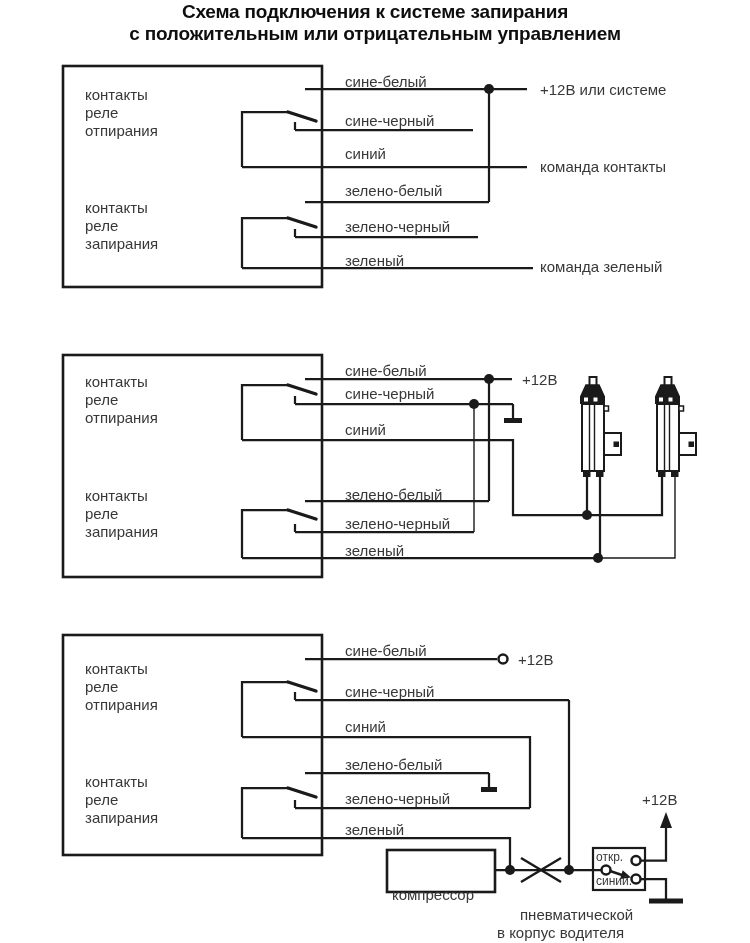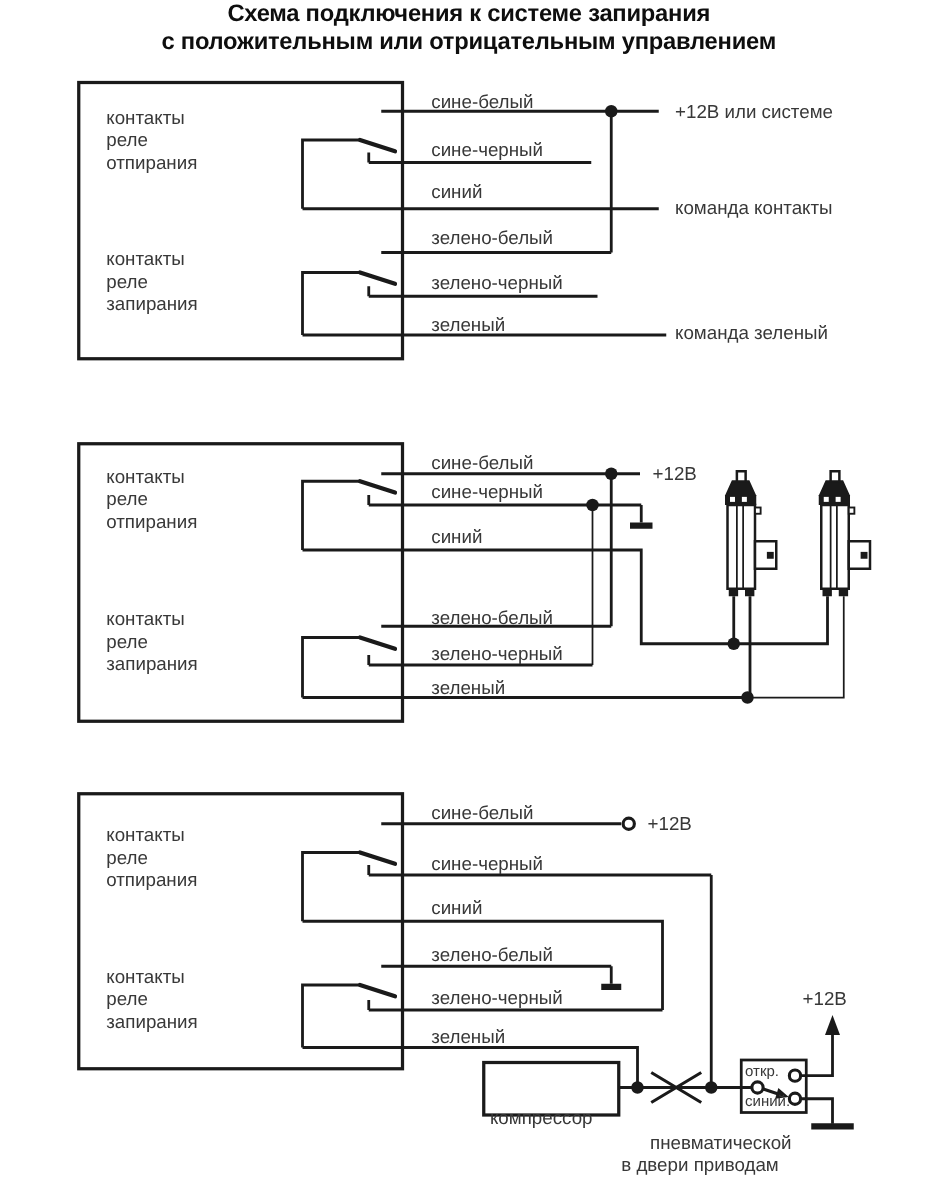--- a/index.html
+++ b/index.html
@@ -159,15 +159,15 @@
   <div class="lbl" style="left:345px;top:718px">синий</div>
   <div class="lbl" style="left:345px;top:756px">зелено-белый</div>
   <div class="lbl" style="left:345px;top:790px">зелено-черный</div>
   <div class="lbl" style="left:345px;top:821px">зеленый</div>
   <div class="lbl" style="left:518px;top:651px">+12В</div>
   <div class="lbl" style="left:642px;top:791px">+12В</div>
   <div class="lbl comp">компрессор</div>
   <div class="lbl sm" style="left:596px;top:851px">откр.</div>
   <div class="lbl sm" style="left:596px;top:875px">синий.</div>
   <div class="lbl" style="left:520px;top:906px">пневматической</div>
-  <div class="lbl" style="left:497px;top:924px">в двери приводам</div>
+  <div class="lbl" style="left:497px;top:924px">в корпус водителя</div>
 
 </div>
 
 </body></html>

